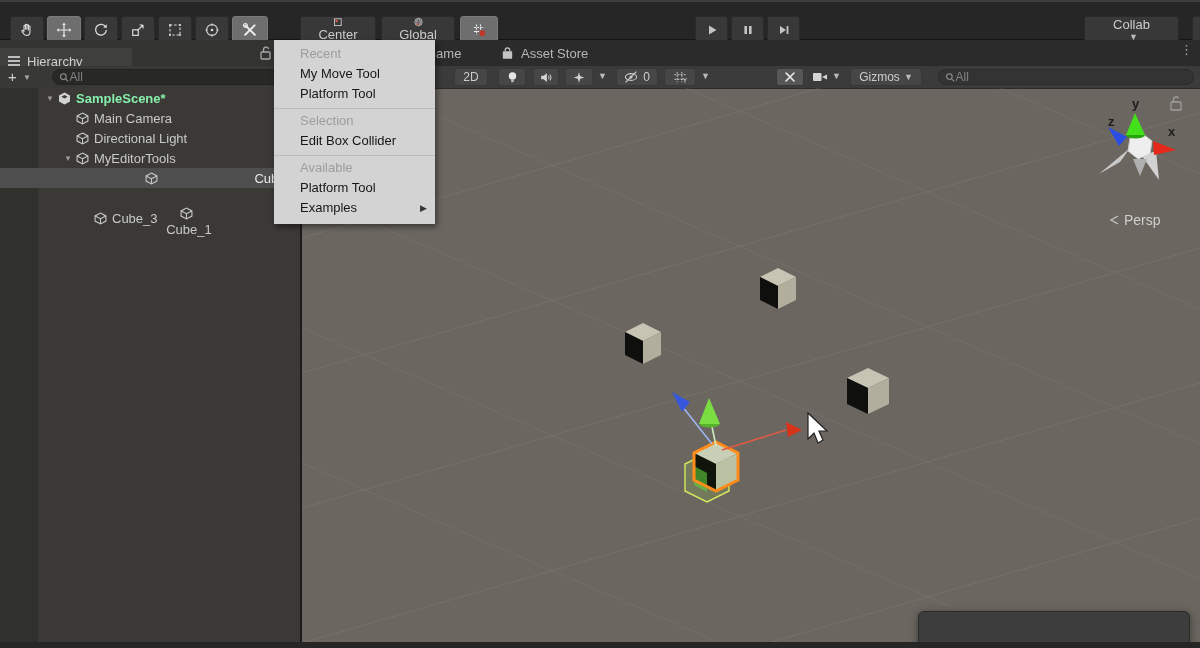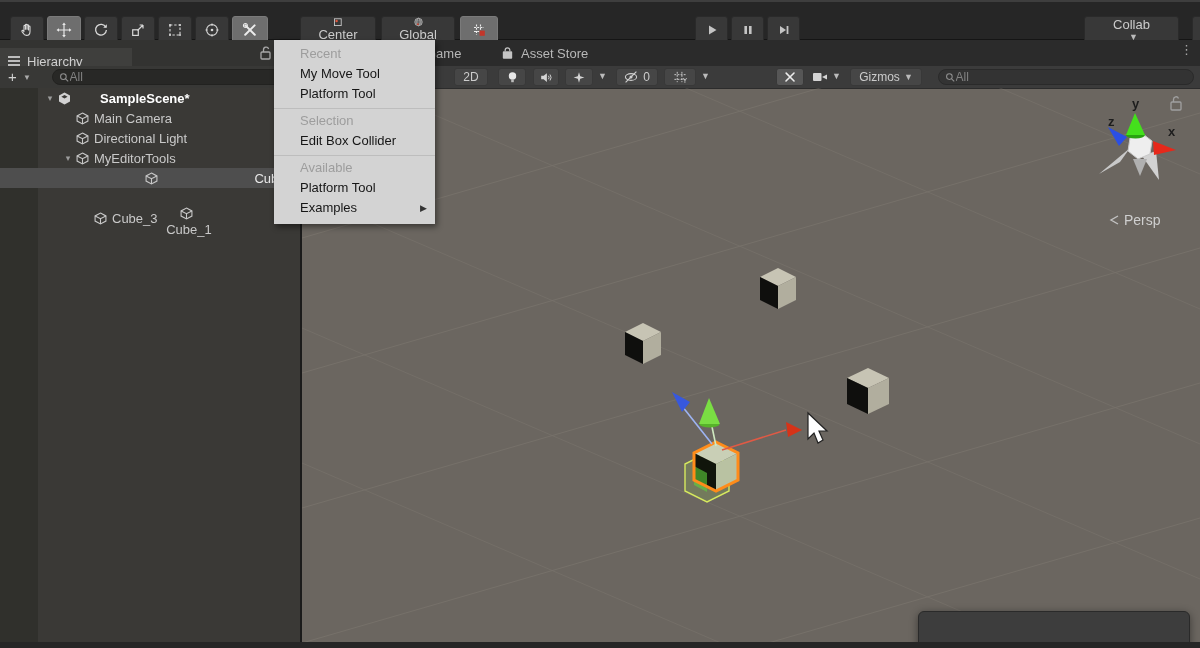--- a/index.html
+++ b/index.html
@@ -33,21 +33,21 @@
   .searchbox input{background:transparent;border:none;outline:none;color:#9a9a9a;font-size:12px;
                    width:100%;padding:0;font-family:inherit;}
   .searchbox input::placeholder{color:#828282;opacity:1;}
   #hier-strip{position:absolute;left:0;top:48px;width:38px;height:554px;background:#30302c;}
   #hier-tree{position:absolute;left:38px;top:48px;width:262px;height:554px;}
   .hrow{height:20px;display:flex;align-items:center;color:#c9c9c9;font-size:13px;white-space:nowrap;}
   .hrow.selected{background:#4e4e4e;margin-left:-38px;padding-left:38px !important;}
   .hrow.selected .hlabel{color:#e8e8e8;}
   .exp{width:16px;color:#9b9b9b;font-size:9px;text-align:center;flex:0 0 16px;}
   .hicon{width:18px;flex:0 0 18px;display:flex;align-items:center;}
-  .hlabel.bold{font-weight:bold;color:#ffffff;margin-left:24px;}
+  .hlabel.bold{font-weight:bold;color:#86efac;}
 
   
   #sceneview{position:absolute;left:302px;top:40px;width:898px;height:602px;background:#6b6660;}
   #scene-tabs{position:absolute;left:0;top:0;width:898px;height:26px;background:#2b2b2b;border-bottom:1px solid #1f1f1f;}
   .scene-tab{position:absolute;top:0;height:26px;display:flex;align-items:center;color:#b8b8b8;font-size:13px;}
   #scene-toolbar{position:absolute;left:0;top:26px;width:898px;height:22px;background:#3b3b3b;border-bottom:1px solid #2c2c2c;}
   .stbtn{position:absolute;top:2px;height:18px;background:#464646;border:1px solid #383838;border-radius:3px;
          display:flex;align-items:center;justify-content:center;color:#cccccc;font-size:12px;box-sizing:border-box;}
   #viewport{position:absolute;left:0;top:48px;width:898px;height:554px;}
 

